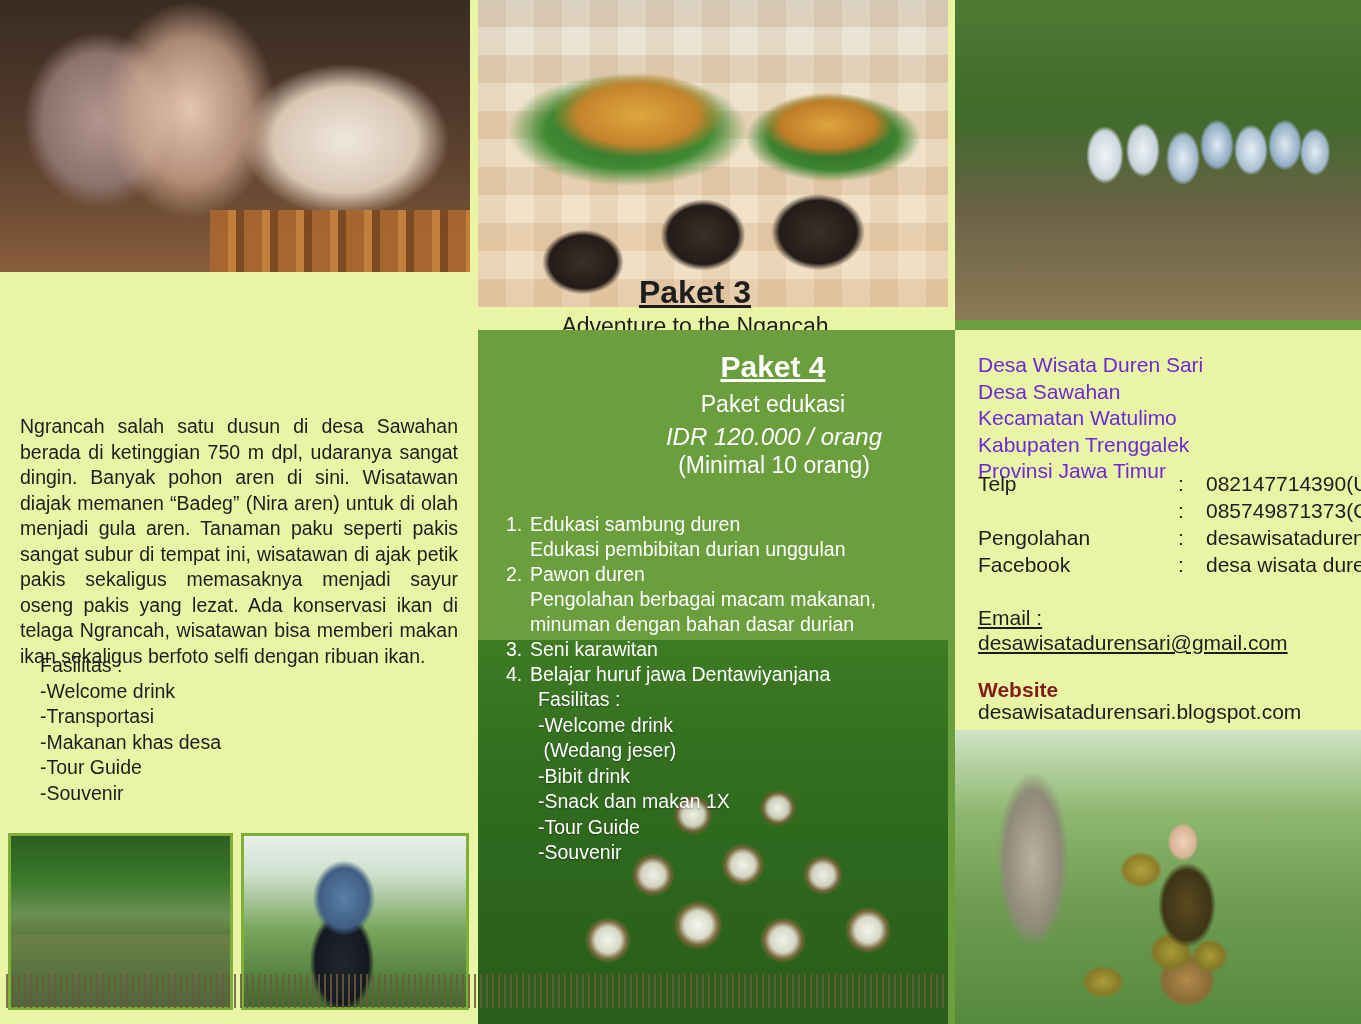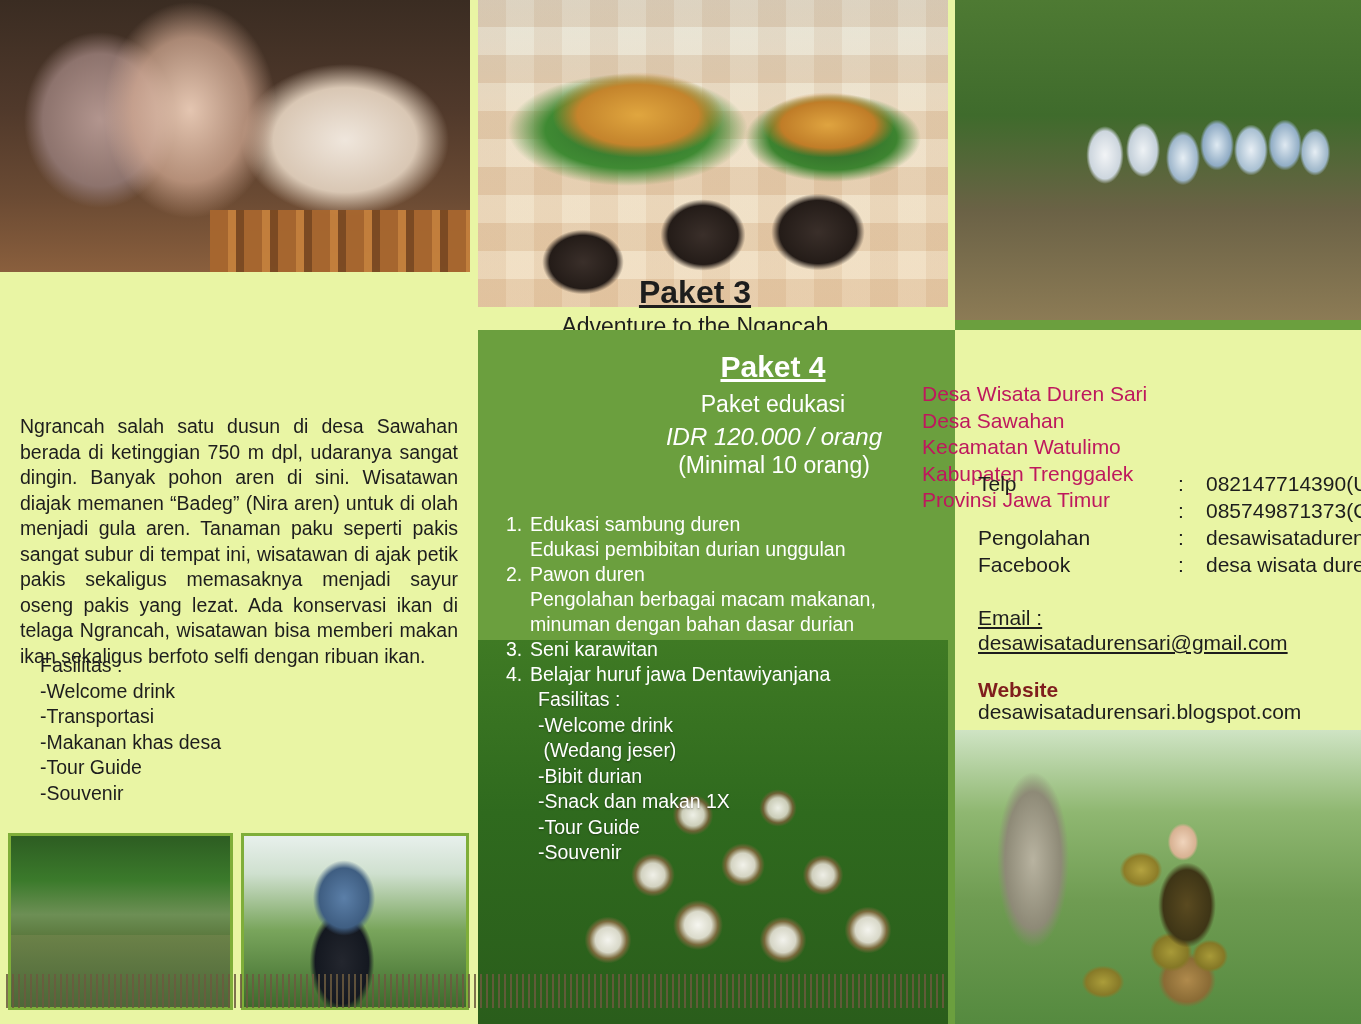--- a/index.html
+++ b/index.html
@@ -291,25 +291,24 @@
     left: 955px; top: 320px; width: 406px; height: 10px;
     background: #6b9f3e;
   }
   .rp-green-left {
     position: absolute;
     left: 948px; top: 330px; width: 7px; height: 694px;
     background: #6b9f3e;
   }
   .rp-address {
     position: absolute;
-    left: 922px; top: 352px;
+    left: 978px; top: 352px;
     font-size: 21px;
     line-height: 26.5px;
-    color: #be185d;
-    margin-top: 29px;
+    color: #6d28d9;
   }
   .rp-contact {
     position: absolute;
     left: 978px; top: 470px;
     width: 420px;
     font-size: 21px;
     line-height: 27px;
     color: #1d1d1d;
   }
   .rp-contact .row { display: flex; white-space: nowrap; }
@@ -430,21 +429,21 @@
     <div class="li">
       <span class="num">4.</span>
       <span class="txt">Belajar huruf jawa Dentawiyanjana</span>
     </div>
   </div>
 
   <div class="mp-fasil">
     <div>Fasilitas :</div>
     <div>-Welcome drink</div>
     <div> (Wedang jeser)</div>
-    <div>-Bibit durian</div>
+    <div>-Bibit drink</div>
     <div>-Snack dan makan 1X</div>
     <div>-Tour Guide</div>
     <div>-Souvenir</div>
   </div>
 
   <div class="rp-green-top"></div>
   <div class="rp-green-left"></div>
   <div class="rp-block"></div>
 
   <div class="rp-address">

